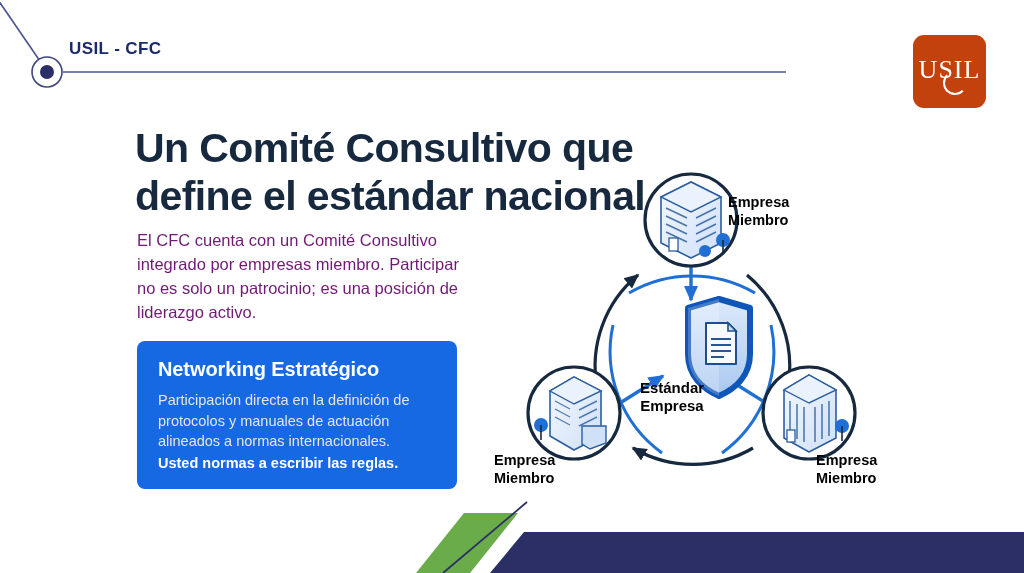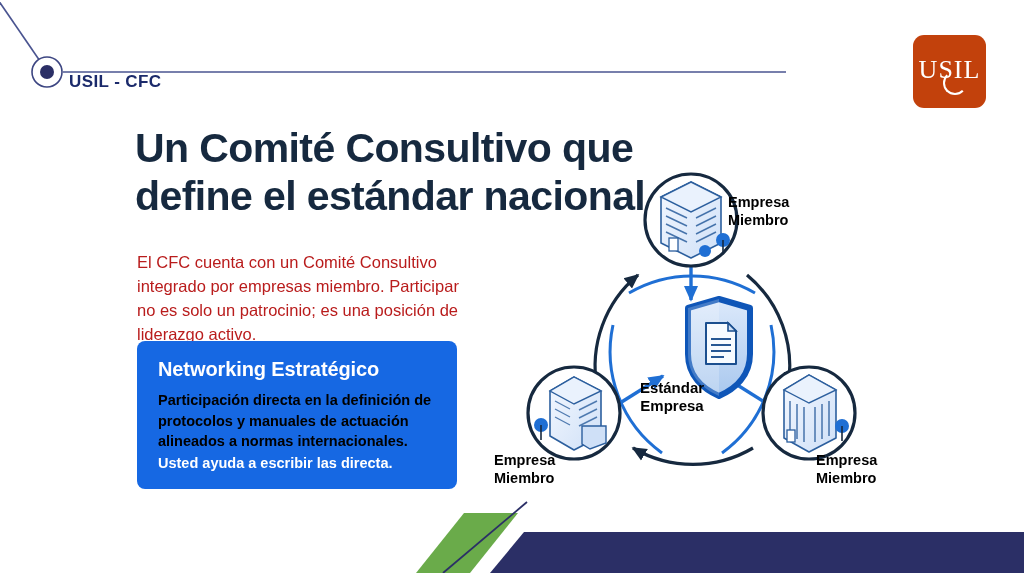--- a/index.html
+++ b/index.html
@@ -31,21 +31,20 @@
   
   .kicker {
     position: absolute;
     left: 69px;
     top: 39px;
     font-size: 17px;
     font-weight: bold;
     letter-spacing: 0.4px;
     color: #1b2a6b;
     white-space: nowrap;
-    margin-top: 33px;
   }
 
   
   .logo-box {
     position: absolute;
     left: 913px;
     top: 35px;
     width: 73px;
     height: 73px;
     background: #c2410c;
@@ -87,25 +86,25 @@
     font-weight: bold;
     line-height: 1.16;
     letter-spacing: -0.6px;
     color: #16293f;
   }
 
   
   .lead {
     position: absolute;
     left: 137px;
-    top: 233px;
+    top: 211px;
     width: 330px;
     font-size: 16.5px;
     line-height: 1.46;
-    color: #b91c1c;
+    color: #701a75;
   }
 
   
   .callout {
     position: absolute;
     left: 137px;
     top: 341px;
     width: 320px;
     height: 148px;
     background: #1668e3;
@@ -116,22 +115,21 @@
   }
   .callout-title {
     font-size: 20px;
     font-weight: bold;
     letter-spacing: -0.1px;
     margin-bottom: 9px;
   }
   .callout-body {
     font-size: 14.5px;
     line-height: 1.42;
-    color: #000000;
-    font-weight: bold;
+    color: #e5e5e5;
   }
   .callout-emph {
     display: block;
     font-weight: bold;
     color: #ffffff;
     margin-top: 1px;
   }
 
   
   .diagram {
@@ -185,21 +183,21 @@
     <span class="logo-swirl"></span>
   </div>
 
   <h1 class="title">Un Comité Consultivo que define el estándar nacional.</h1>
 
   <p class="lead">El CFC cuenta con un Comité Consultivo integrado por empresas miembro. Participar no es solo un patrocinio; es una posición de liderazgo activo.</p>
 
   <div class="callout">
     <div class="callout-title">Networking Estratégico</div>
     <div class="callout-body">Participación directa en la definición de protocolos y manuales de actuación alineados a normas internacionales.</div>
-    <div class="callout-body callout-emph">Usted ayuda a escribir las directa.</div>
+    <div class="callout-body callout-emph">Usted normas a escribir las reglas.</div>
   </div>
 
   <div class="diagram">
     <svg width="470" height="340" viewBox="0 0 470 340">
       <defs>
         <linearGradient id="bldgGrad" x1="0" y1="0" x2="1" y2="1">
           <stop offset="0%" stop-color="#f4f8ff"></stop>
           <stop offset="100%" stop-color="#cfe0f7"></stop>
         </linearGradient>
         <linearGradient id="shieldGrad" x1="0" y1="0" x2="0" y2="1">

